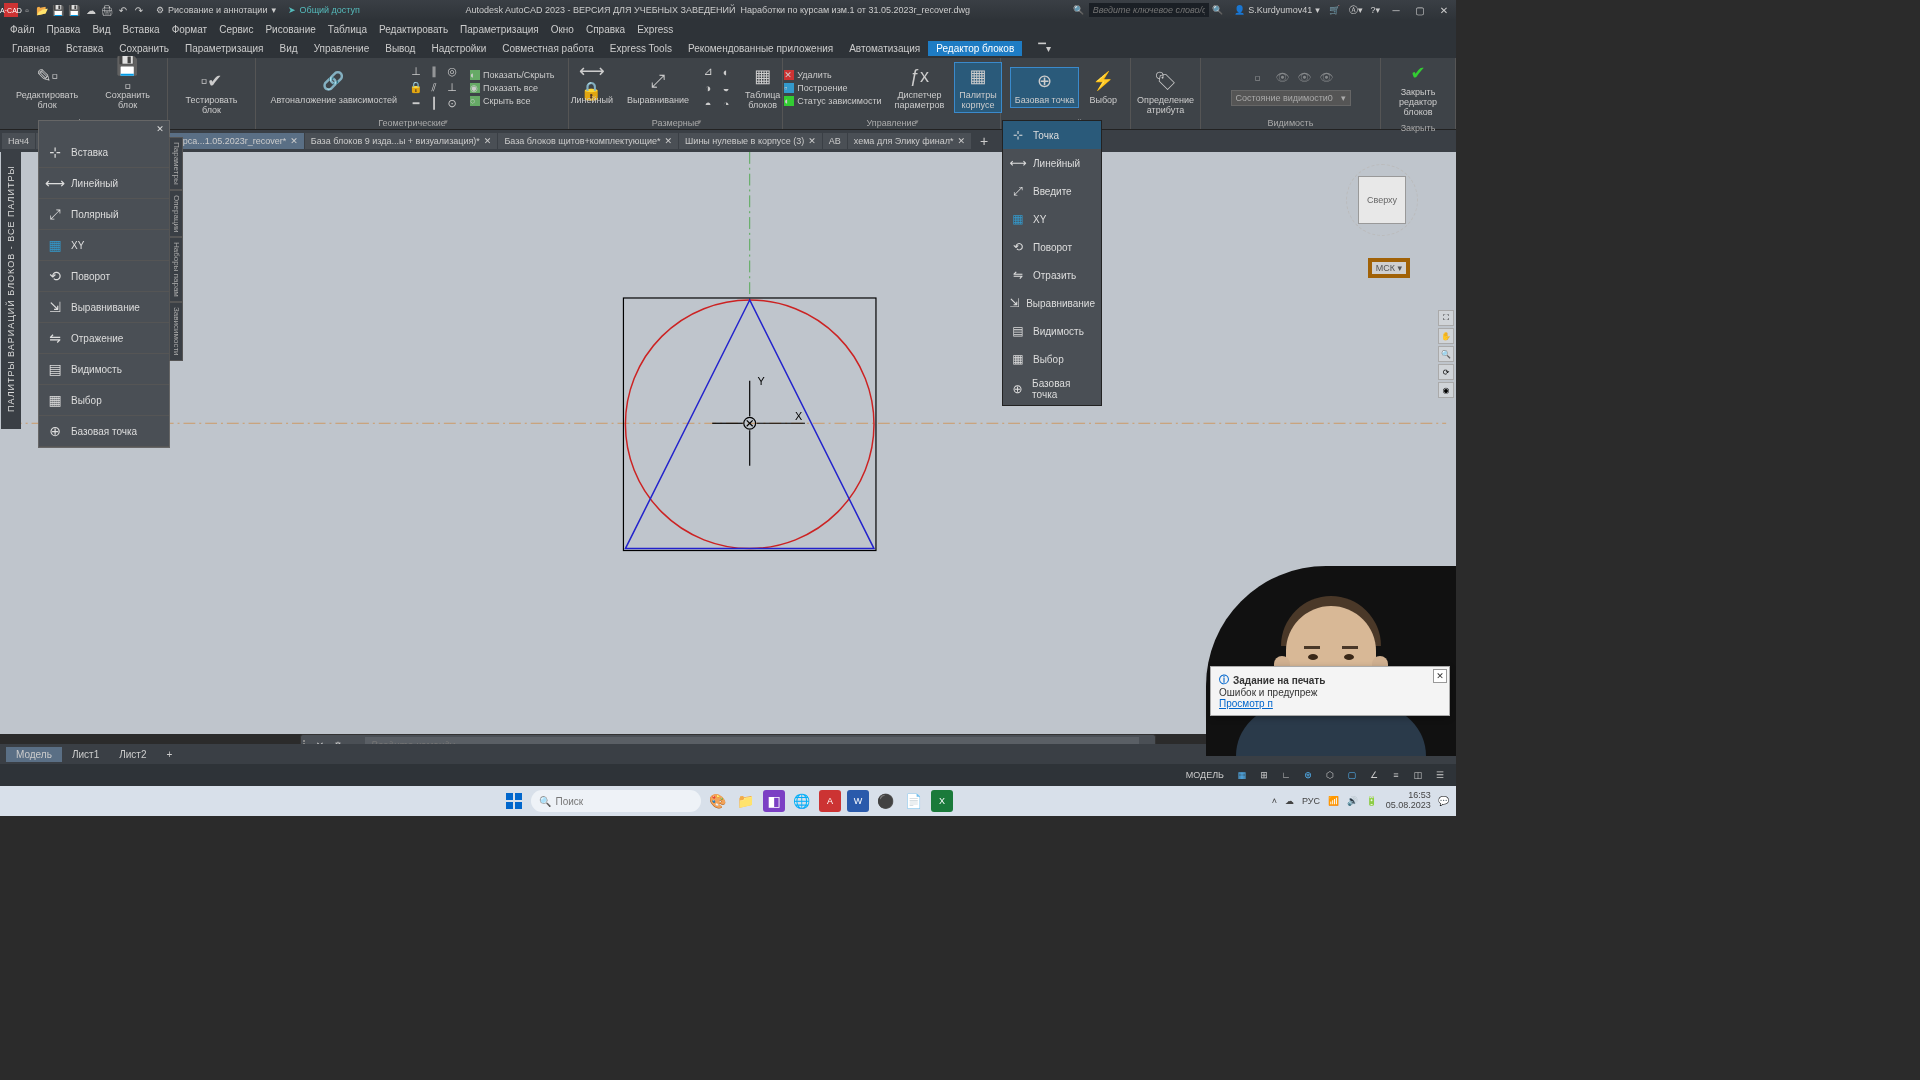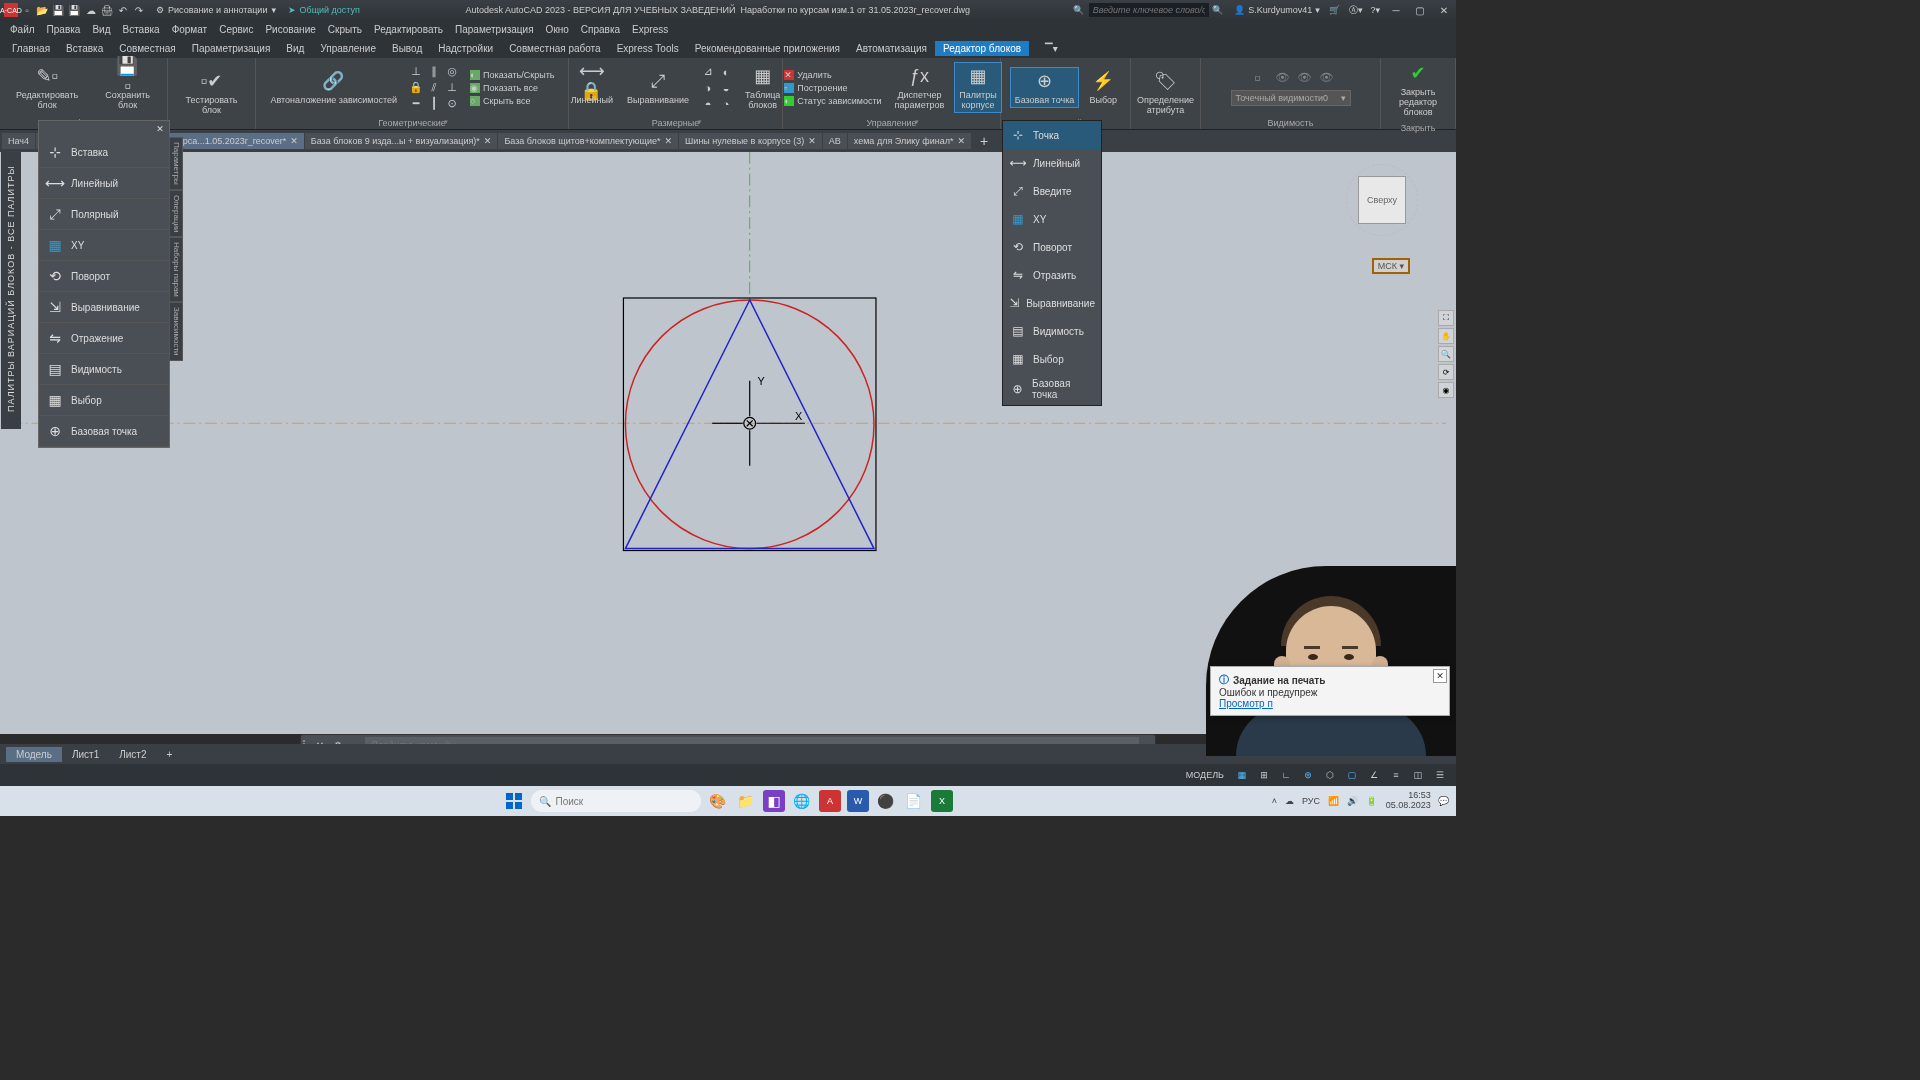--- a/index.html
+++ b/index.html
@@ -66,21 +66,21 @@
 
 
 .dropmenu { position:absolute; top:120px; left:1002px; width:100px; background:#4a4f55; border:1px solid #222; z-index:6; font-size:10px; color:#ddd; }
 .dropitem { display:flex; align-items:center; gap:6px; padding:5px 6px; cursor:pointer; }
 .dropitem .dico { width:18px; height:18px; display:flex; align-items:center; justify-content:center; font-size:12px; }
 .dropitem.highlighted { background:#2a5a7a; }
 
 
 .viewcube { position:absolute; top:160px; right:34px; width:80px; height:80px; display:flex; align-items:center; justify-content:center; }
 .viewcube .cube { width:48px; height:48px; background:#e8e8e8; border:1px solid #999; display:flex; align-items:center; justify-content:center; font-size:9px; color:#666; }
-.wcs { position:absolute; top:258px; right:46px; font-size:9px; background:#d0d0d0; padding:1px 4px; border:2px solid #a16207; color:#555; }
+.wcs { position:absolute; top:258px; right:46px; font-size:9px; background:#d0d0d0; padding:1px 4px; border:4px solid #a16207; color:#555; }
 
 
 .cmdline { position:absolute; bottom:30px; left:300px; right:300px; height:22px; background:#4a4f55; display:flex; align-items:center; border:1px solid #333; border-radius:3px; }
 .cmdline .handle { width:10px; display:flex; flex-direction:column; gap:1px; padding:0 2px; }
 .cmdline .handle i { width:2px; height:2px; background:#888; }
 .cmdline .cbtn { width:18px; height:18px; display:flex; align-items:center; justify-content:center; font-size:10px; cursor:pointer; color:#ccc; }
 .cmdline input { flex:1; background:#5a5f65; border:none; color:#aaa; font-size:10px; font-style:italic; padding:0 6px; height:16px; }
 .cmdline .up { width:16px; font-size:8px; text-align:center; color:#888; cursor:pointer; }
 
 
@@ -175,32 +175,32 @@
 </div>
 
 <div class="menubar">
   <span>Файл</span>
   <span>Правка</span>
   <span>Вид</span>
   <span>Вставка</span>
   <span>Формат</span>
   <span>Сервис</span>
   <span>Рисование</span>
-  <span>Скрыть</span>
+  <span>Таблица</span>
   <span>Редактировать</span>
   <span>Параметризация</span>
   <span>Окно</span>
   <span>Справка</span>
   <span>Express</span>
 </div>
 
 <div class="ribtabs">
   <span>Главная</span>
   <span>Вставка</span>
-  <span>Совместная</span>
+  <span>Сохранить</span>
   <span>Параметризация</span>
   <span>Вид</span>
   <span>Управление</span>
   <span>Вывод</span>
   <span>Надстройки</span>
   <span>Совместная работа</span>
   <span>Express Tools</span>
   <span>Рекомендованные приложения</span>
   <span>Автоматизация</span>
   <span class="active">Редактор блоков</span>
@@ -342,21 +342,21 @@
     <div class="body" style="flex-direction:column;gap:2px;">
       <div style="display:flex;gap:4px;">
         <div class="bigbtn" style="padding:0 2px;">
               <div class="ico" style="width:20px;height:18px;opacity:.5;">▫</div>
             </div>
         <div class="iconcell" style="opacity:.5;">👁</div>
         <div class="iconcell" style="opacity:.5;">👁</div>
         <div class="iconcell" style="opacity:.5;">👁</div>
       </div>
       <div class="combo">
-            <span>Точечный видимости0</span>
+            <span>Состояние видимости0</span>
             <span>▾</span>
           </div>
     </div>
     <div class="label">Видимость</div>
   </div>
   <div class="panel" style="width:75px;">
     <div class="body">
           <div class="bigbtn">
             <div class="ico" style="color:#3c3;">✔</div>
             <div>Закрыть редактор блоков</div>

